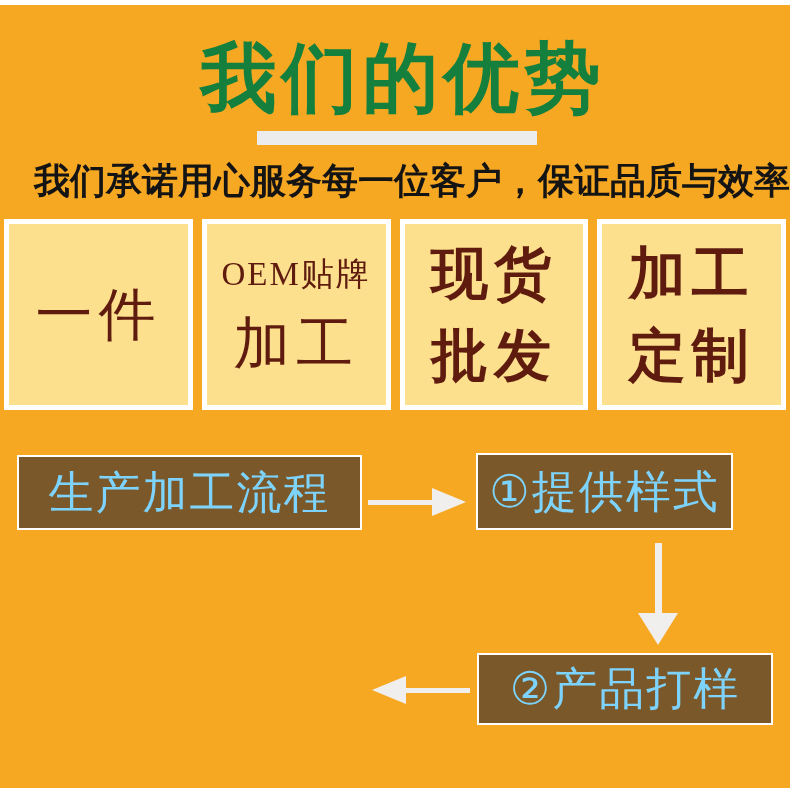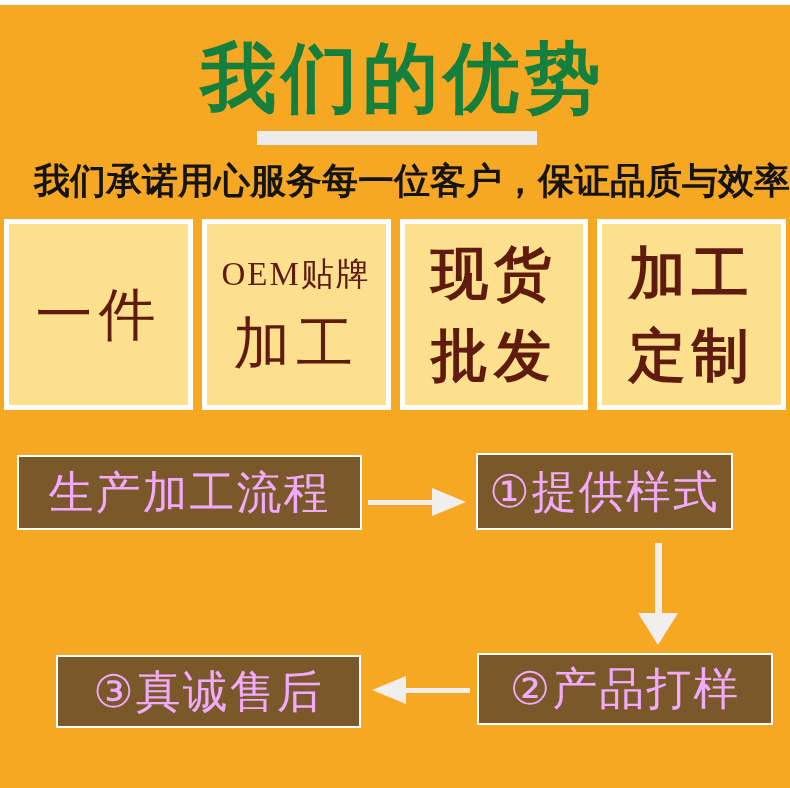--- a/index.html
+++ b/index.html
@@ -49,21 +49,21 @@
     font-family:"Liberation Serif","DejaVu Serif",serif;
     text-align:center;
   }
   .adv-line-big   { font-size:57px; line-height:60px; letter-spacing:6px; }
   .adv-line-small { font-size:33px; line-height:36px; letter-spacing:2px; }
   .adv-bold .adv-line-big { font-weight:700; }
   
   .flow-box {
     position:absolute; box-sizing:border-box;
     background:#7B5829; border:2px solid #ffffff;
-    color:#f0abfc; font-size:45px; letter-spacing:2px;
+    color:#7dd3fc; font-size:45px; letter-spacing:2px;
     display:flex; align-items:center; justify-content:center;
     font-family:"Liberation Sans","DejaVu Sans",sans-serif;
     white-space:nowrap;
   }
   .flow-start { left:17px;  top:455px; width:345px; height:75px; }
   .flow-step1 { left:476px; top:453px; width:257px; height:77px; }
   .flow-step3 { left:56px;  top:655px; width:305px; height:73px; }
   .flow-step2 { left:477px; top:653px; width:296px; height:72px; }
   
   .arrow-right {
@@ -142,14 +142,13 @@
     <div class="head"></div>
   </div>
 
   <div class="flow-box flow-step2">②产品打样</div>
 
   <div class="arrow-left">
     <div class="head"></div>
     <div class="shaft"></div>
   </div>
 
-  <div class="flow-box flow-step3">③真诚售后</div>
 </div>
 
 </body></html>

